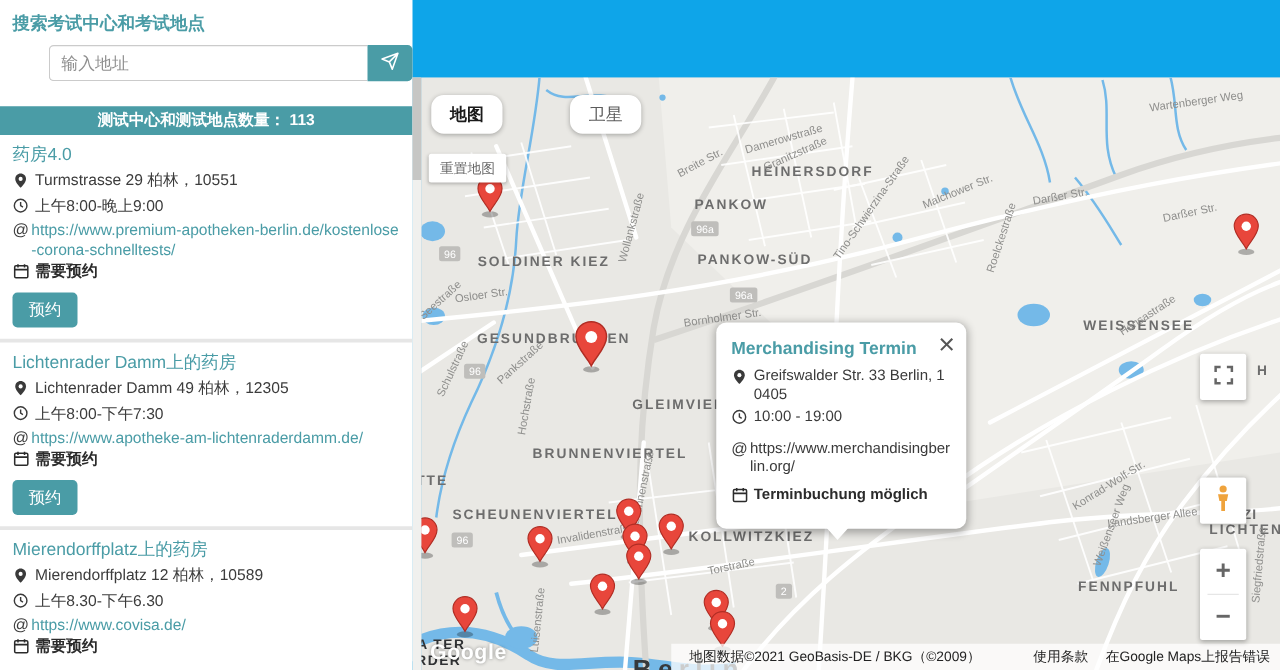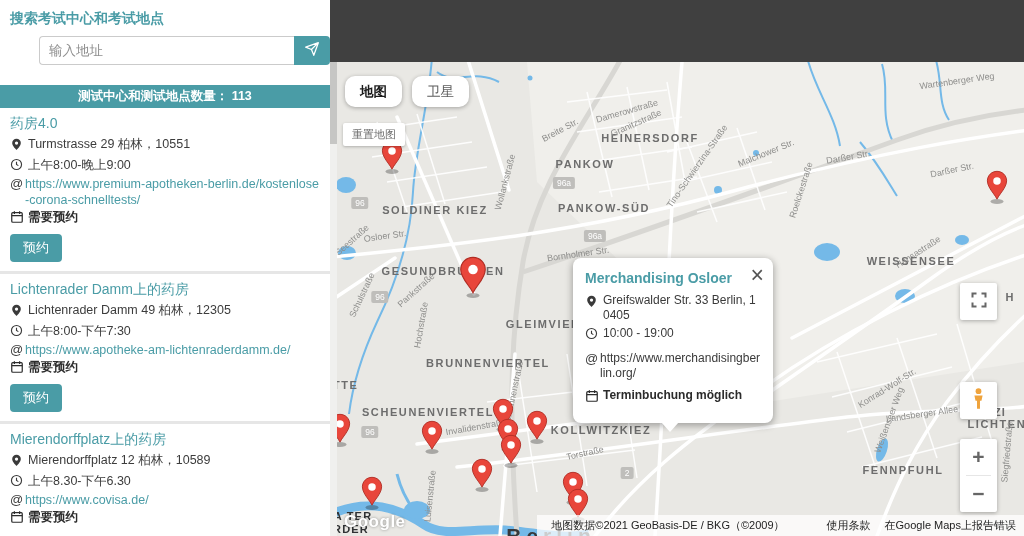--- a/index.html
+++ b/index.html
@@ -1,18 +1,18 @@
 <!DOCTYPE html>
 <html style="--teal: #4a9ca6;"><head>
 <meta charset="utf-8">
 <style>
   * { margin:0; padding:0; box-sizing:border-box; }
   html,body { width:1024px; height:536px; overflow:hidden; background:#fff;
     font-family:"Liberation Sans", sans-serif; }
-  .app { position:relative; width:1024px; height:536px; background:#404040; overflow:hidden; }
+  .app { position:relative; width:1024px; height:536px; background:#0ea5e9; overflow:hidden; }
 
   
   .sidebar { position:absolute; left:0; top:0; width:330px; height:536px; background:#fff; z-index:30; }
   .search-title { margin:10px 0 8px 10px; font-size:14px; font-weight:bold; color:var(--teal); }
   .search-row { display:flex; margin-left:8px; width:322px;padding-left:31px; }
   .search-input { width:282px; height:29px; border:1px solid #cbcbcb; border-right:none;
     border-radius:4px 0 0 4px; padding:0 9px; font-size:13.5px; color:#333; outline:none;
     font-family:"Liberation Sans", sans-serif; }
   .search-input::placeholder { color:#8f8f8f; }
   .send-btn { width:40px; height:29px; border:none; background:var(--teal); border-radius:0 4px 4px 0;
@@ -68,21 +68,21 @@
     padding:5px 10px; font-size:12.5px; cursor:pointer; font-family:"Liberation Sans", sans-serif; }
   .iw-tail { position:absolute; left:88px; top:100%; width:0; height:0; margin-top:-1px;
     border-left:9px solid transparent; border-right:9px solid transparent; border-top:10px solid #fff; }
 
   
   .maptype { position:absolute; left:8px; top:14px; display:flex; gap:10px; z-index:12; }
   .maptype button { height:31px; padding:0 15px; background:#fff; border:none; border-radius:10px;
     box-shadow:0 1px 4px rgba(0,0,0,.3); font-size:13.5px; cursor:pointer;
     font-family:"Liberation Sans", sans-serif; }
   .maptype .mt-map { font-weight:bold; color:#1a1a1a; }
-  .maptype .mt-sat { color:#5c5c5c; }
+  .maptype .mt-sat { color:#5c5c5c;margin-left:44px; }
   .reset-btn { position:absolute; left:6px; top:61px; background:#fff; border:none; border-radius:2px;
     box-shadow:0 1px 3px rgba(0,0,0,.25); padding:4px 9px; font-size:11px; color:#6b6b6b;
     cursor:pointer; z-index:12; font-family:Liberation Mono, monospace; }
   .ctl { position:absolute; background:#fff; border:none; box-shadow:0 1px 4px rgba(0,0,0,.3);
     border-radius:2px; cursor:pointer; z-index:12; display:flex; align-items:center; justify-content:center; }
   .fullscreen-btn { left:623px; top:221px; width:37px; height:37px; }
   .pegman-btn { left:623px; top:320px; width:37px; height:37px; }
   .zoomctl { position:absolute; left:623px; top:377px; width:37px; background:#fff; border-radius:2px;
     box-shadow:0 1px 4px rgba(0,0,0,.3); z-index:12; }
   .zoomctl button { display:block; width:37px; height:36px; background:none; border:none; font-size:21px;
@@ -411,21 +411,21 @@
           <svg viewBox="0 0 24 34">
             <path d="M12 1C6.1 1 1.5 5.6 1.5 11.4c0 4.3 3 9 6.2 13.3 1.8 2.4 3.2 4.5 4.3 6.6 1.1-2.1 2.5-4.2 4.3-6.6 3.2-4.3 6.2-9 6.2-13.3C22.5 5.6 17.9 1 12 1z" fill="#e8463b" stroke="#b02d24" stroke-width="1"></path>
             <circle cx="12" cy="11.5" r="4.1" fill="#ffffff"></circle>
           </svg>
         </div>
       </div>
 
     <div class="gm-logo">Google</div>
 
     <div class="infowin">
-      <div class="iw-title">Merchandising Osloer</div>
+      <div class="iw-title">Merchandising Termin</div>
       <button class="iw-close">×</button>
       <div class="row">
         <span class="ic"><svg width="13" height="15" viewBox="0 0 16 16">
               <path d="M8 1C5 1 2.7 3.3 2.7 6.3c0 3.8 5.3 8.6 5.3 8.6s5.3-4.8 5.3-8.6C13.3 3.3 11 1 8 1z" fill="#3a3a3a"></path>
               <circle cx="8" cy="6.3" r="2" fill="#fff"></circle>
             </svg></span>
         <span class="txt">Greifswalder Str. 33 Berlin, 10405</span>
       </div>
       <div class="row">
         <span class="ic"><svg width="13" height="13" viewBox="0 0 16 16">

